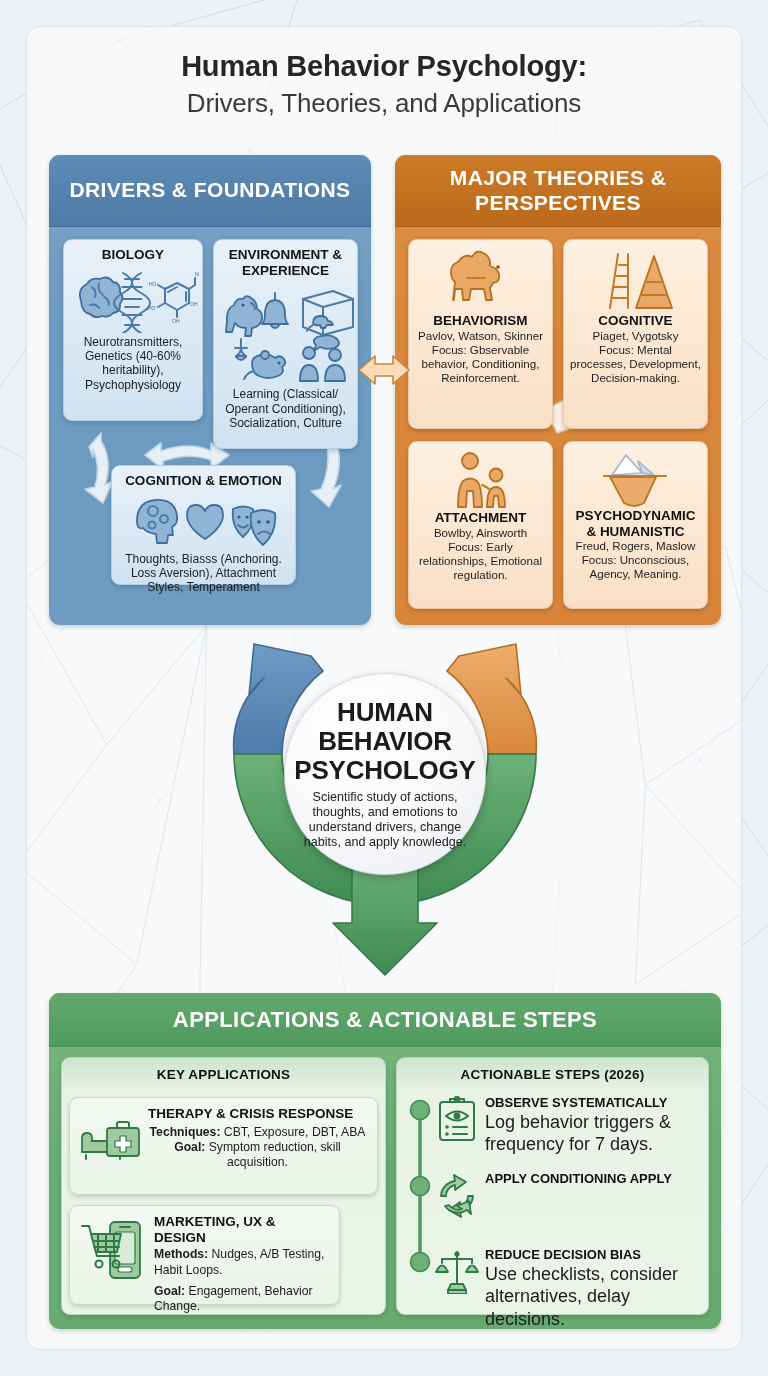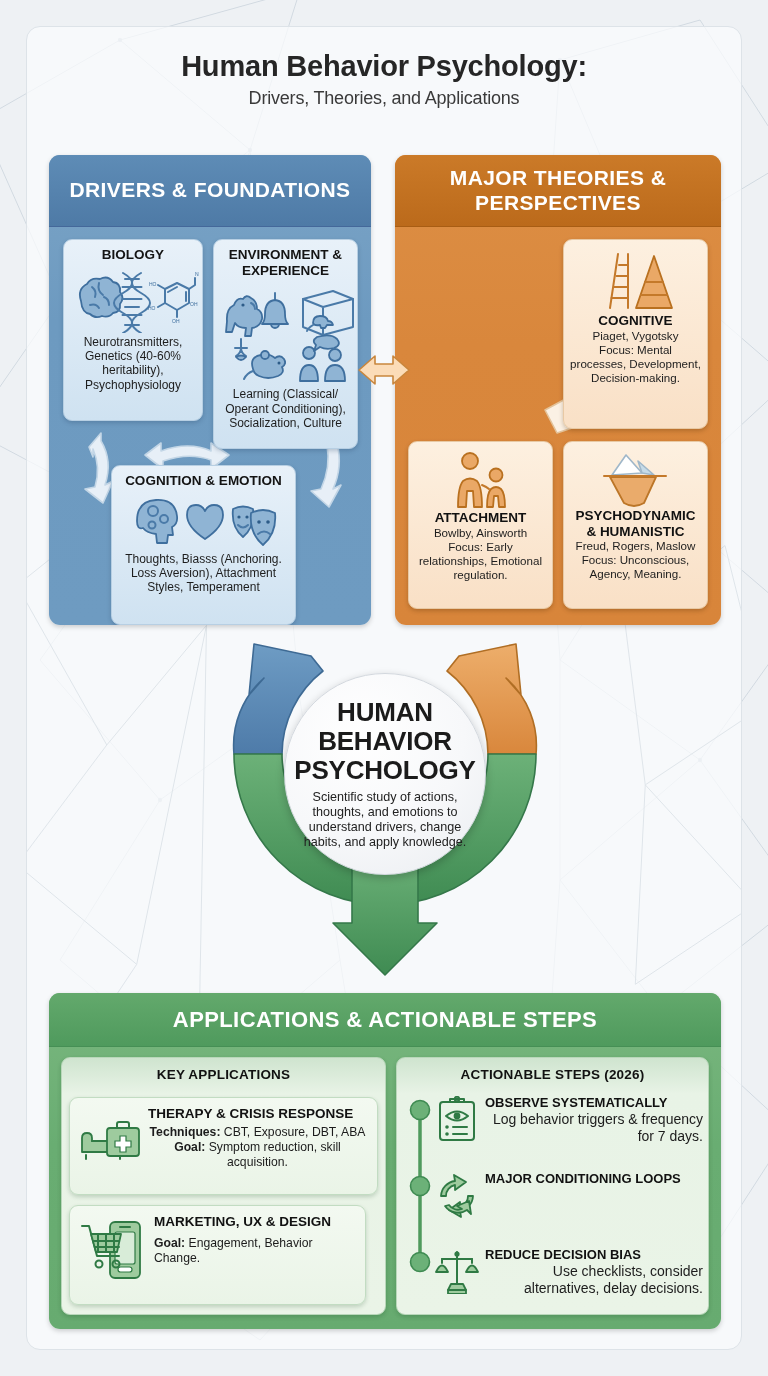--- a/index.html
+++ b/index.html
@@ -23,21 +23,21 @@
   }
   .canvas-mesh { position: absolute; inset: 0; pointer-events: none; }
 
   
   .title-wrap { position: absolute; left: 0; right: 0; top: 22px; text-align: center; z-index: 4; }
   .title-main {
     font-size: 29px; font-weight: bold; color: #262626;
     letter-spacing: -0.2px; line-height: 1.18;
   }
   .title-sub {
-    font-size: 18px; font-weight: 400; color: #3a3a3a;
+    font-size: 26px; font-weight: 400; color: #3a3a3a;
     line-height: 1.25; margin-top: 4px; letter-spacing: -0.2px;
   }
 
   
   .panel { position: absolute; border-radius: 11px; overflow: hidden; z-index: 3;
            box-shadow: 0 2px 5px rgba(0,0,0,0.18); }
   .panel-head {
     text-align: center; color: #fff; font-weight: bold;
     letter-spacing: 0.4px; line-height: 1.17;
     display: flex; align-items: center; justify-content: center;
@@ -101,21 +101,21 @@
     background: linear-gradient(180deg,#f3f9f1 0%, #eaf4e7 100%);
     border: 1px solid #c2dcc2; box-shadow: 0 2px 4px rgba(20,70,30,0.2);
     display: flex; align-items: flex-start; padding: 8px 10px;
   }
   .gc-title { font-size: 13.5px; font-weight: bold; color: #121212; line-height: 1.16; }
   .gc-body { font-size: 12.2px; color: #1c1c1c; line-height: 1.25; }
   .gc-body b { font-weight: bold; }
 
   .step-row { position: absolute; display: flex; align-items: flex-start; }
   .step-title { font-size: 13px; font-weight: bold; color: #111; line-height: 1.15; }
-  .step-text { font-size: 14px; color: #1c1c1c; line-height: 1.24; text-align: right; }
+  .step-text { font-size: 18px; color: #1c1c1c; line-height: 1.24; }
 
   
   #center-hub {
     position: absolute; left: 257px; top: 646px; width: 202px; height: 202px;
     border-radius: 50%; z-index: 6;
     background: radial-gradient(circle at 38% 30%, #ffffff 0%, #f7f8fa 55%, #e9ecf0 100%);
     border: 1px solid #d3d8de;
     box-shadow: 0 3px 9px rgba(0,0,0,0.22);
     display: flex; flex-direction: column; align-items: center; justify-content: center;
     text-align: center; padding: 0 13px;
@@ -266,21 +266,21 @@
           <circle class="icon-blue-f" cx="12" cy="18" r="6"></circle>
           <path class="icon-blue-f" d="M3 46 q0-16 9-16 q9 0 9 16 Z"></path>
           <circle class="icon-blue-f" cx="38" cy="20" r="6"></circle>
           <path class="icon-blue-f" d="M28 46 q0-16 10-16 q10 0 10 16 Z"></path>
           <path class="icon-blue-f" d="M20 2 q14-4 20 2 q5 6-3 9 q-8 2-14-1 l-6 4 l2-6 q-5-4 1-8 Z"></path>
         </g>
       </svg>
       <div class="card-body-blue">Learning (Classical/ Operant Conditioning), Socialization, Culture</div>
     </div>
 
-    <div class="blue-card" style="left:62px; top:310px; width:185px; height:160px;">
+    <div class="blue-card" style="left:62px; top:310px; width:185px; height:120px;">
       <div class="card-title-blue">COGNITION &amp; EMOTION</div>
       <svg width="150" height="56" viewBox="0 0 150 56" style="margin:4px auto 3px; display:block;">
 
         <g>
           <path class="icon-blue-f" d="M8 28 q0-20 19-21 q19-1 21 16 q1 8-5 11 l1 8 h-5 l-1 8 h-10 l-1-9 q-9-1-13-6 q-6 2-6 -7 Z"></path>
           <circle class="icon-blue" cx="24" cy="18" r="5" stroke-width="1.2" fill="#cfe1f1"></circle>
           <circle class="icon-blue" cx="35" cy="26" r="4" stroke-width="1.2" fill="#cfe1f1"></circle>
           <circle class="icon-blue" cx="23" cy="32" r="3.5" stroke-width="1.2" fill="#cfe1f1"></circle>
         </g>
 
@@ -303,20 +303,30 @@
     </div>
   </div>
 
   <div class="panel" id="panel-theories">
     <div class="panel-head">MAJOR THEORIES &amp; PERSPECTIVES</div>
 
     <svg style="position:absolute;left:0;top:0;width:326px;height:470px;">
       <path d="M150 255 L176 241 L176 249 L196 238 L206 252 L186 264 L192 268 L162 278 Z" fill="#fbf1e4" stroke="#e3c39b" stroke-width="1.6" stroke-linejoin="round"></path>
     </svg>
 
+    <div class="orange-card" style="left:13px; top:84px; width:145px; height:190px;">
+      <svg width="76" height="62" viewBox="0 0 76 62" style="margin:4px auto 1px; display:block;">
+        <path class="icon-or" d="M10 50 l2-18 q-4-3-4-10 q0-8 7-10 q6-9 14-5 q5-9 13-3 q6 4 5 12 q8 2 9 9 q1 7-6 8 l-3 5 l2 12 h-6 l-2-11 h-13 l-2 11 h-6 l-1-11 h-7 l-1 11 Z"></path>
+        <circle cx="55" cy="17" r="1.8" fill="#8a4f10"></circle>
+        <path class="icon-or-l" d="M24 28 h18" stroke-width="2.4"></path>
+      </svg>
+      <div class="card-title-or">BEHAVIORISM</div>
+      <div class="card-body-or">Pavlov, Watson, Skinner</div>
+      <div class="card-body-or">Focus: Gbservable behavior, Conditioning, Reinforcement.</div>
+    </div>
 
     <div class="orange-card" style="left:168px; top:84px; width:145px; height:190px;">
       <svg width="76" height="62" viewBox="0 0 76 62" style="margin:4px auto 1px; display:block;">
         <g>
           <path class="icon-or-l" d="M12 58 L20 4 M30 58 L30 4"></path>
           <path class="icon-or-l" d="M13.5 48 h16.5 M16 37 h14 M18.5 26 h11.5 M21 15 h9"></path>
         </g>
         <g>
           <path class="icon-or" d="M56 6 L74 58 L38 58 Z"></path>
           <path class="icon-or-l" d="M47 32 h18 M43 45 h26" stroke-width="1.6"></path>
@@ -415,38 +425,41 @@
         <div class="gc-title">THERAPY &amp; CRISIS RESPONSE</div>
         <div class="gc-body" style="text-align:center; margin-top:3px;">
           <b>Techniques:</b><span> CBT, Exposure, DBT, ABA</span>
         </div>
         <div class="gc-body" style="text-align:center;">
           <b>Goal:</b><span> Symptom reduction, skill acquisition.</span>
         </div>
       </div>
     </div>
 
-    <div class="green-card" style="left:20px; top:212px; width:297px; height:100px;">
+    <div class="green-card" style="left:20px; top:212px; width:271px; height:100px;">
       <svg width="68" height="66" viewBox="0 0 68 66" style="flex:0 0 68px; margin:2px 6px 0 0;">
         <g>
           <rect class="icon-gr" x="30" y="6" width="30" height="56" rx="5"></rect>
           <rect x="35" y="16" width="20" height="32" rx="2" fill="#d8ecd8" stroke="#2f7a44" stroke-width="1.2"></rect>
           <path class="icon-gr-l" d="M40 11 h10" stroke-width="1.6"></path>
           <rect x="38" y="51" width="14" height="5" rx="2.5" fill="#ffffff" stroke="#2f7a44" stroke-width="1.2"></rect>
         </g>
         <g>
           <path class="icon-gr-l" d="M2 10 h7 l8 30 h22"></path>
           <path class="icon-gr" d="M11 18 h30 l-4 18 H16 Z"></path>
           <path class="icon-gr-l" d="M18 18 v18 M26 18 v18 M34 18 v18 M13 25 h26 M15 31 h24" stroke-width="1.1"></path>
           <circle class="icon-gr-l" cx="19" cy="48" r="3.5"></circle>
           <circle class="icon-gr-l" cx="36" cy="48" r="3.5"></circle>
         </g>
       </svg>
       <div style="flex:1;">
         <div class="gc-title" style="text-align:left;">MARKETING, UX &amp; DESIGN</div>
+        <div class="gc-body" style="margin-top:2px;">
+          <b>Methods:</b><span> Nudges, A/B Testing, Habit Loops.</span>
+        </div>
         <div class="gc-body" style="margin-top:6px;">
           <b>Goal:</b><span> Engagement, Behavior Change.</span>
         </div>
       </div>
     </div>
 
     <div class="green-col" style="left:347px; top:64px; width:313px; height:258px;">
       <div class="green-col-head">ACTIONABLE STEPS (2026)</div>
 
       <svg style="position:absolute; left:10px; top:38px; width:28px; height:210px;">
@@ -473,21 +486,21 @@
         </div>
       </div>
 
       <div class="step-row" style="left:38px; top:114px; width:268px;">
         <svg width="44" height="46" viewBox="0 0 44 46" style="flex:0 0 44px; margin-right:6px;">
           <path class="icon-gr" d="M6 24 a16 16 0 0 1 14-15 l-1-6 l12 7 l-11 8 l0-5 a11 11 0 0 0-9 11 Z"></path>
           <path class="icon-gr" d="M38 24 a16 16 0 0 1-13 15 l1 6 l-12-7 l11-8 l0 5 a11 11 0 0 0 8-11 Z"></path>
           <path class="icon-gr" d="M10 34 a16 16 0 0 0 22 4 l4 4 l-2-13 l-12 5 l5 3 a11 11 0 0 1-13-4 Z"></path>
         </svg>
         <div style="flex:1;">
-          <div class="step-title">MAJOR CONDITIONING LOOPS</div>
+          <div class="step-title">APPLY CONDITIONING APPLY</div>
         </div>
       </div>
 
       <div class="step-row" style="left:38px; top:190px; width:268px;">
         <svg width="44" height="46" viewBox="0 0 44 46" style="flex:0 0 44px; margin-right:6px;">
           <path class="icon-gr-l" d="M22 4 v32 M7 11 h30" stroke-width="2.2"></path>
           <circle cx="22" cy="6" r="2.6" fill="#2f7a44"></circle>
           <path class="icon-gr" d="M1 24 q6-13 12 0 Z"></path>
           <path class="icon-gr" d="M31 24 q6-13 12 0 Z"></path>
           <path class="icon-gr-l" d="M7 11 v4 M37 11 v4" stroke-width="1.4"></path>

